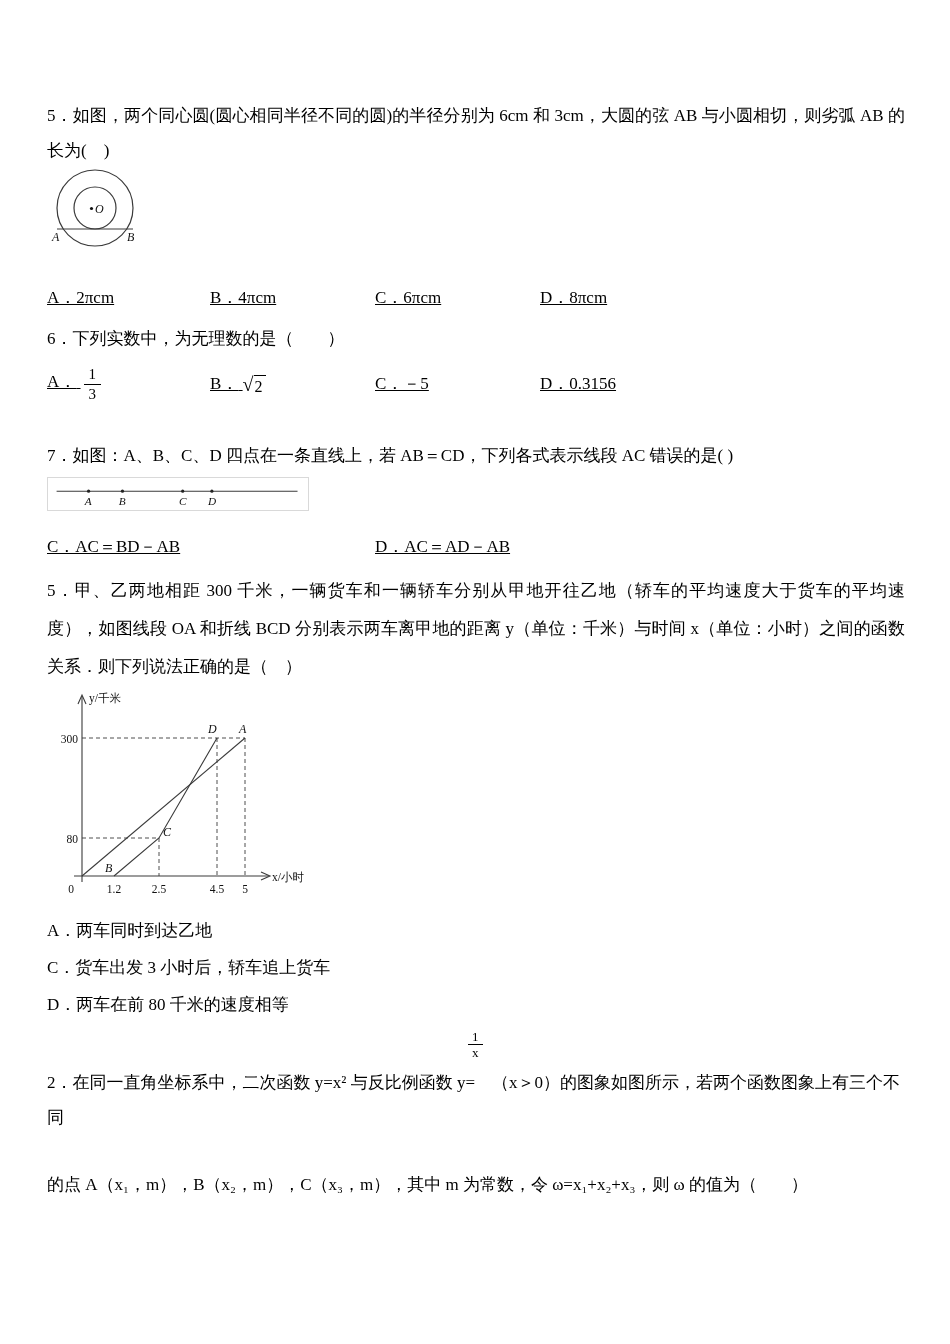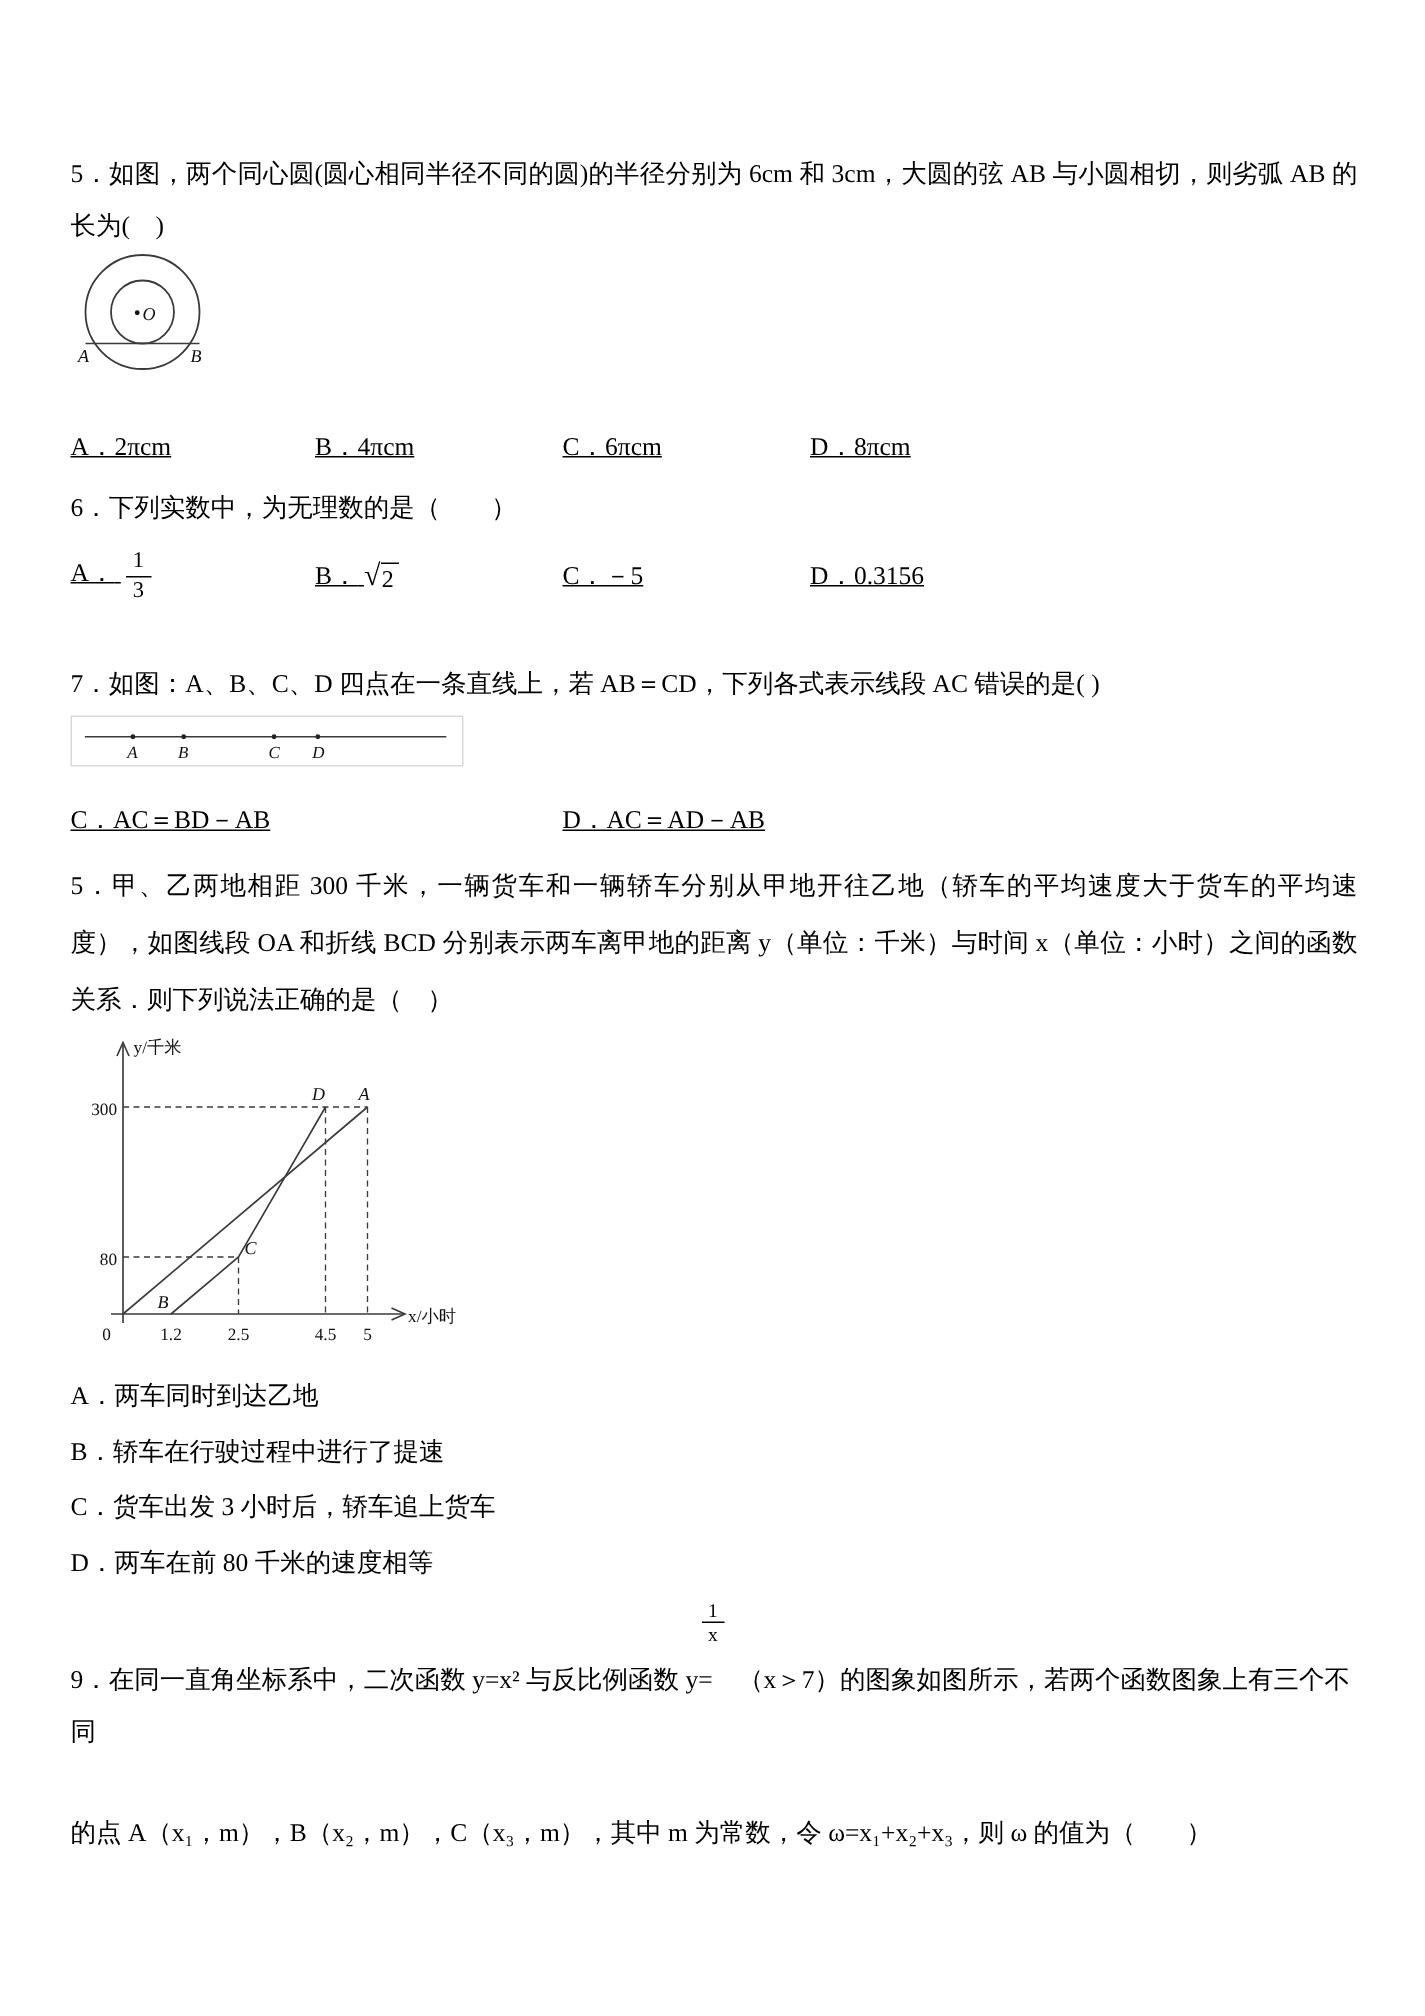--- a/index.html
+++ b/index.html
@@ -157,30 +157,29 @@
       <text class="tick-lbl" x="198" y="207" text-anchor="middle">5</text>
 
       <text class="svg-lbl" x="161" y="47">D</text>
       <text class="svg-lbl" x="192" y="47">A</text>
       <text class="svg-lbl" x="116" y="150">C</text>
       <text class="svg-lbl" x="58" y="186">B</text>
     </svg>
 
     <div class="opt-list q8-options">
       <p>A．两车同时到达乙地</p>
-      <p>B．轿车在行驶过程中进行了提速</p>
       <p>C．货车出发 3 小时后，轿车追上货车</p>
       <p>D．两车在前 80 千米的速度相等</p>
     </div>
   </section>
 
   <section>
     <div class="q9-frac-row">
       <span class="frac small">
         <span class="num">1</span>
         <span class="den">x</span>
       </span>
     </div>
-    <p class="stem tight">9．在同一直角坐标系中，二次函数 y=x² 与反比例函数 y=　（x＞7）的图象如图所示，若两个函数图象上有三个不同</p>
+    <p class="stem tight">2．在同一直角坐标系中，二次函数 y=x² 与反比例函数 y=　（x＞0）的图象如图所示，若两个函数图象上有三个不同</p>
     <p class="stem tight q9-line2">的点 A（x₁，m），B（x₂，m），C（x₃，m），其中 m 为常数，令 ω=x₁+x₂+x₃，则 ω 的值为（　　）</p>
   </section>
 
 </div>
 
 </body></html>

